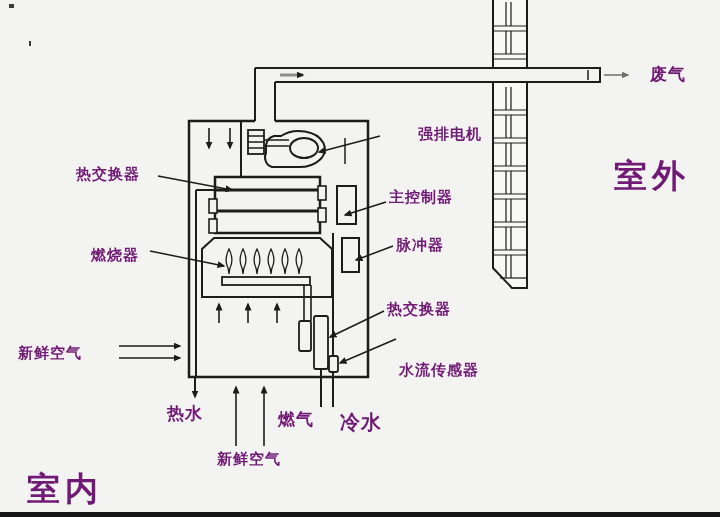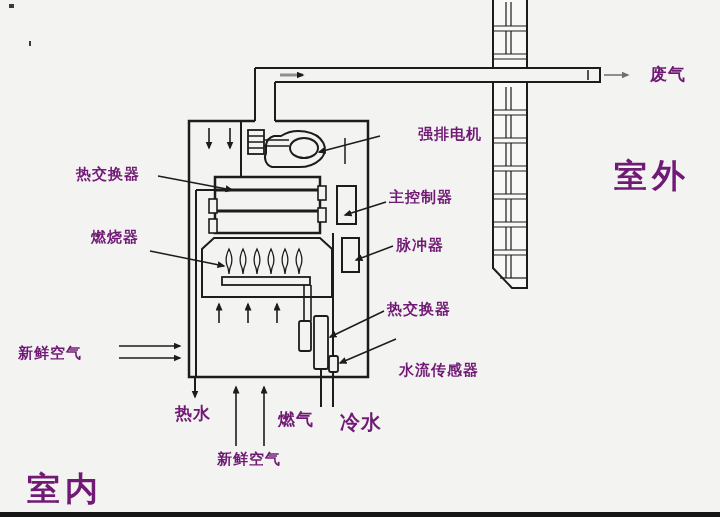--- a/index.html
+++ b/index.html
@@ -20,32 +20,32 @@
     font-size:15px;
     line-height:1.1;
   }
   .lbl-big{
     font-size:33px;
     font-weight:600;
     letter-spacing:5px;
   }
   
   .lbl-heat-exchanger{left:76px;top:166px;}
-  .lbl-burner{left:91px;top:231px;font-family:Liberation Mono, monospace;}
+  .lbl-burner{left:91px;top:247px;}
   .lbl-forced-exhaust-motor{left:382px;top:126px;margin-left:36px;}
   .lbl-main-controller{left:389px;top:189px;}
   .lbl-pulse-device{left:396px;top:237px;}
   .lbl-gas-proportional-valve{left:387px;top:301px;}
   .lbl-water-flow-sensor{left:399px;top:330px;margin-top:32px;}
   .lbl-exhaust-gas{left:650px;top:66px;font-size:17px;}
   .lbl-outdoor{left:614px;top:158px;}
   .lbl-indoor{left:27px;top:471px;}
   .lbl-fresh-air-left{left:18px;top:345px;}
   .lbl-fresh-air-bottom{left:217px;top:451px;}
-  .lbl-hot-water{left:175px;top:405px;font-size:17px;}
+  .lbl-hot-water{left:167px;top:405px;font-size:17px;}
   .lbl-gas{left:278px;top:411px;font-size:17px;}
   .lbl-cold-water{left:340px;top:411px;font-size:20px;}
   .bottom-bar{
     position:absolute;left:0;bottom:0;width:720px;height:5px;
     background:#161616;
   }
 </style>
 </head>
 <body>
 

